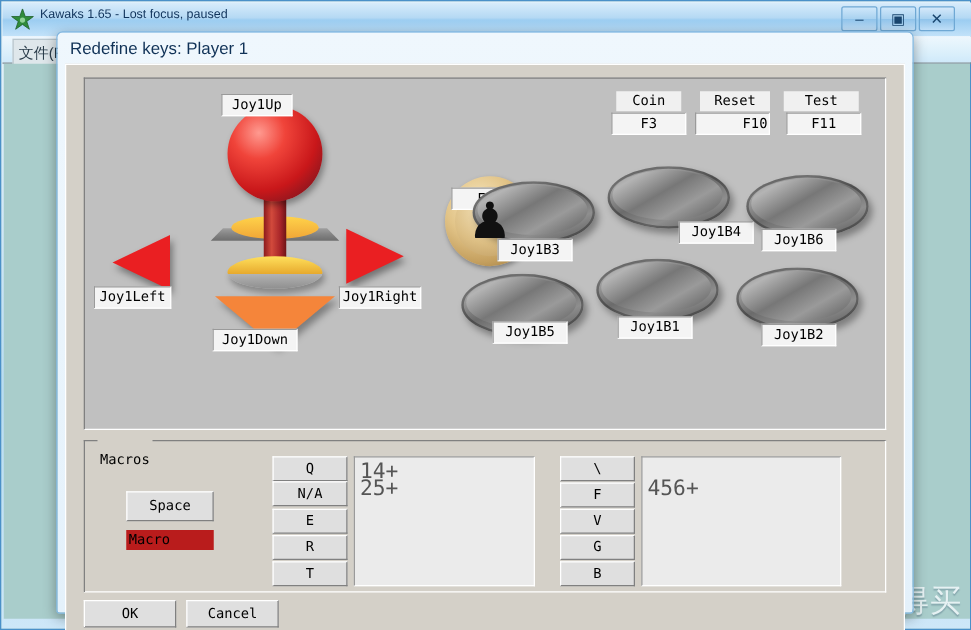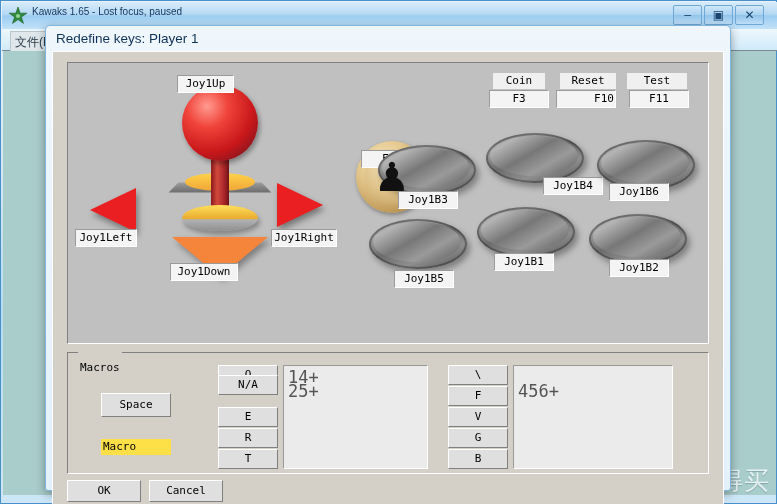--- a/index.html
+++ b/index.html
@@ -373,23 +373,23 @@
     font-family: "DejaVu Sans Mono", monospace;
     font-size: 17px;
     color: #555;
     padding: 4px 4px 0 4px;
     overflow: hidden;
   }
   .macro-list div { height: 14px; line-height: 14px; }
 
   #macro-label {
     position: absolute;
-    left: 33px; top: 86px;
+    left: 33px; top: 71px;
     width: 70px; height: 16px;
-    background: #fde047;
+    background: #b91c1c;
     font-family: "DejaVu Sans Mono", monospace;
     font-size: 11px;
     line-height: 16px;
     color: #000;
     padding-left: 2px;
     box-sizing: border-box;
   }
 </style>
 </head>
 <body>
@@ -474,37 +474,37 @@
           <div class="oval-btn" style="left:310px; top:82px;"></div>
           <div class="keybox" style="left:330px; top:128px; width:60px;">Joy1B3</div>
 
           <div class="oval-btn" style="left:418px; top:70px;"></div>
           <div class="keybox" style="left:433px; top:114px; width:60px;margin-left:42px;">Joy1B4</div>
 
           <div class="oval-btn" style="left:529px; top:77px;"></div>
           <div class="keybox" style="left:541px; top:120px; width:60px;">Joy1B6</div>
 
           <div class="oval-btn" style="left:301px; top:156px;"></div>
-          <div class="keybox" style="left:326px; top:207px; width:60px;">Joy1B5</div>
+          <div class="keybox" style="left:326px; top:194px; width:60px;">Joy1B5</div>
 
           <div class="oval-btn" style="left:409px; top:144px;"></div>
           <div class="keybox" style="left:426px; top:190px; width:60px;">Joy1B1</div>
 
           <div class="oval-btn" style="left:521px; top:151px;"></div>
           <div class="keybox" style="left:541px; top:196px; width:60px;">Joy1B2</div>
         </div>
 
         <div id="macros-group">
           <div id="macros-legend">Macros</div>
 
           <div class="flatbtn" style="left:33px; top:40px; width:70px; height:24px; line-height:22px;">Space</div>
           <div id="macro-label">Macro</div>
 
           <div class="flatbtn" style="left:150px; top:12px;  width:60px; height:20px; line-height:18px;">Q</div>
-          <div class="flatbtn" style="left:150px; top:22px;  width:60px; height:20px; line-height:18px;">N/A</div>
+          <div class="flatbtn" style="left:150px; top:32px;  width:60px; height:20px; line-height:18px;">N/A</div>
           <div class="flatbtn" style="left:150px; top:54px;  width:60px; height:20px; line-height:18px;">E</div>
           <div class="flatbtn" style="left:150px; top:75px;  width:60px; height:20px; line-height:18px;">R</div>
           <div class="flatbtn" style="left:150px; top:96px;  width:60px; height:20px; line-height:18px;">T</div>
 
           <div class="macro-list" style="left:215px; top:12px; width:145px; height:104px;">
             <div>14+</div>
             <div>25+</div>
           </div>
 
           <div class="flatbtn" style="left:380px; top:12px;  width:60px; height:20px; line-height:18px;">\</div>

